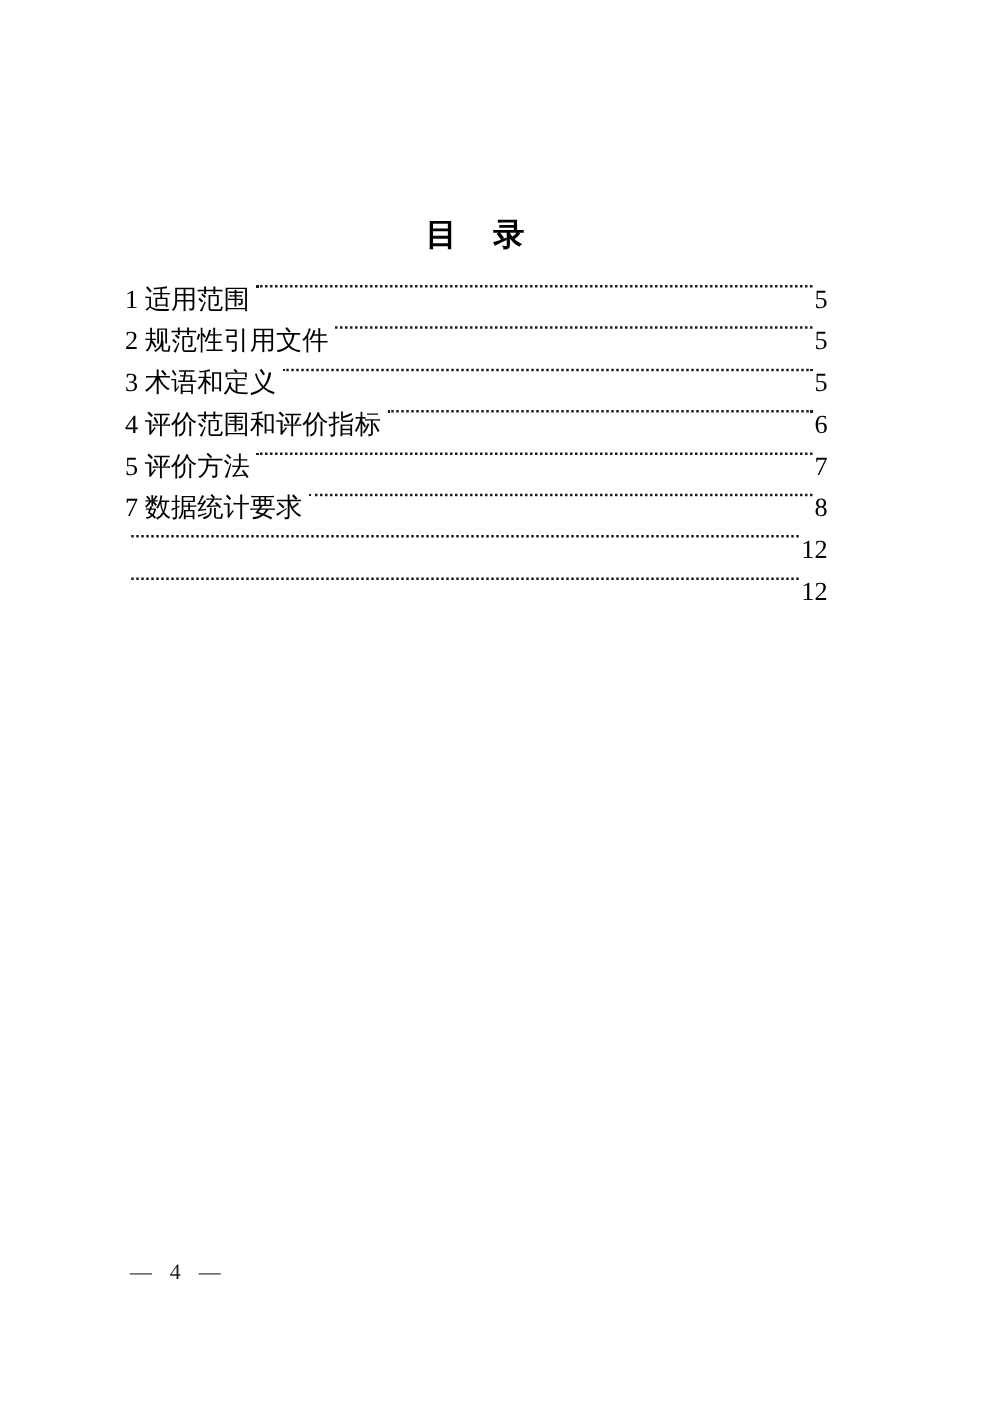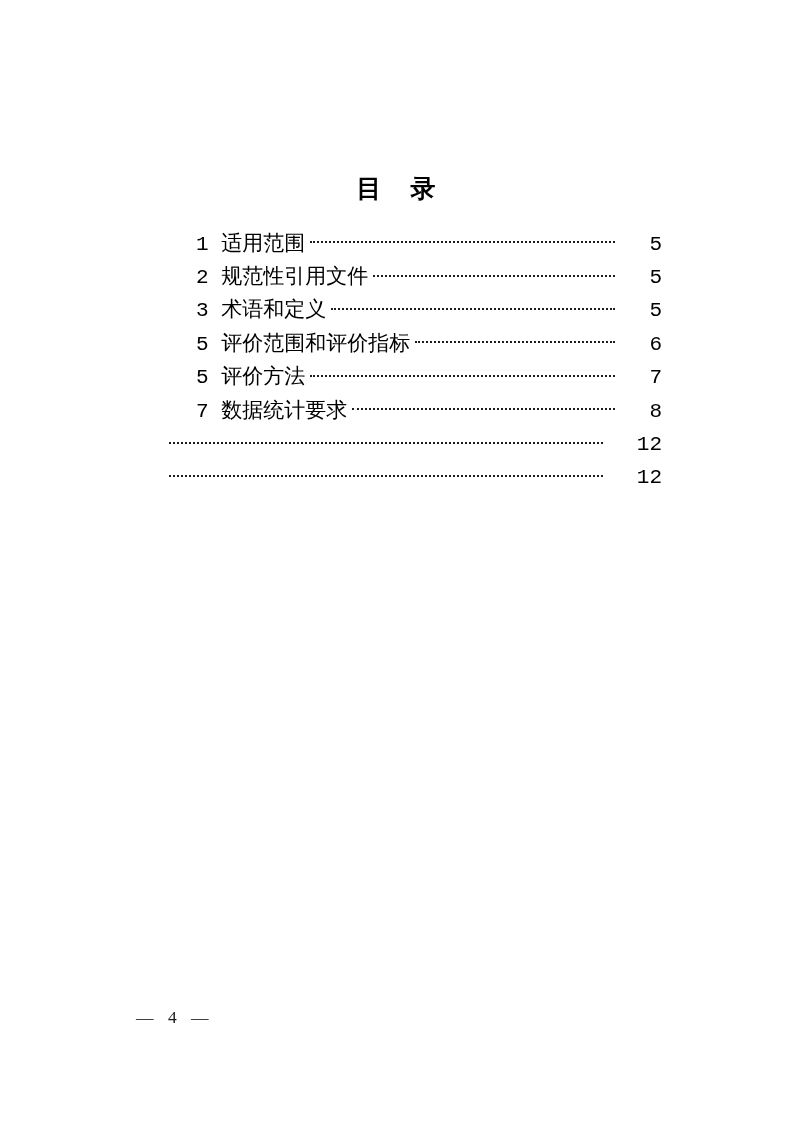--- a/index.html
+++ b/index.html
@@ -1,15 +1,15 @@
 <!DOCTYPE html>
 <html><head>
 <meta charset="utf-8">
 <style>
-  * { box-sizing: border-box; padding-left: 32px; }
+  * { box-sizing: border-box; }
   html, body {
     margin: 0;
     padding: 0;
     background: #ffffff;
   }
   body {
     width: 800px;
     height: 1132px;
     font-family: "Liberation Serif", "DejaVu Serif", serif;
     color: #000000;
@@ -35,24 +35,23 @@
     line-height: 1;
   }
   .toc {
     position: absolute;
     top: 228px;
     left: 100px;
     width: 562px;
   }
   .toc-row {
     display: flex;
-    align-items: center;
+    align-items: flex-start;
     height: 33.4px;
     font-size: 21px;
-    font-family: Liberation Mono, monospace;
   }
   .toc-label {
     white-space: nowrap;
     line-height: 1.05;
     flex: 0 0 auto;
   }
   .toc-leader {
     flex: 1 1 auto;
     min-width: 8px;
     border-bottom: 2px dotted #1c1c1c;
@@ -96,21 +95,21 @@
       <span class="toc-page">5</span>
     </div>
 
     <div class="toc-row">
       <span class="toc-label">3 术语和定义</span>
       <span class="toc-leader"></span>
       <span class="toc-page">5</span>
     </div>
 
     <div class="toc-row">
-      <span class="toc-label">5 评价范围和评价指标</span>
+      <span class="toc-label">4 评价范围和评价指标</span>
       <span class="toc-leader"></span>
       <span class="toc-page">6</span>
     </div>
 
     <div class="toc-row">
       <span class="toc-label">5 评价方法</span>
       <span class="toc-leader"></span>
       <span class="toc-page">7</span>
     </div>
 

